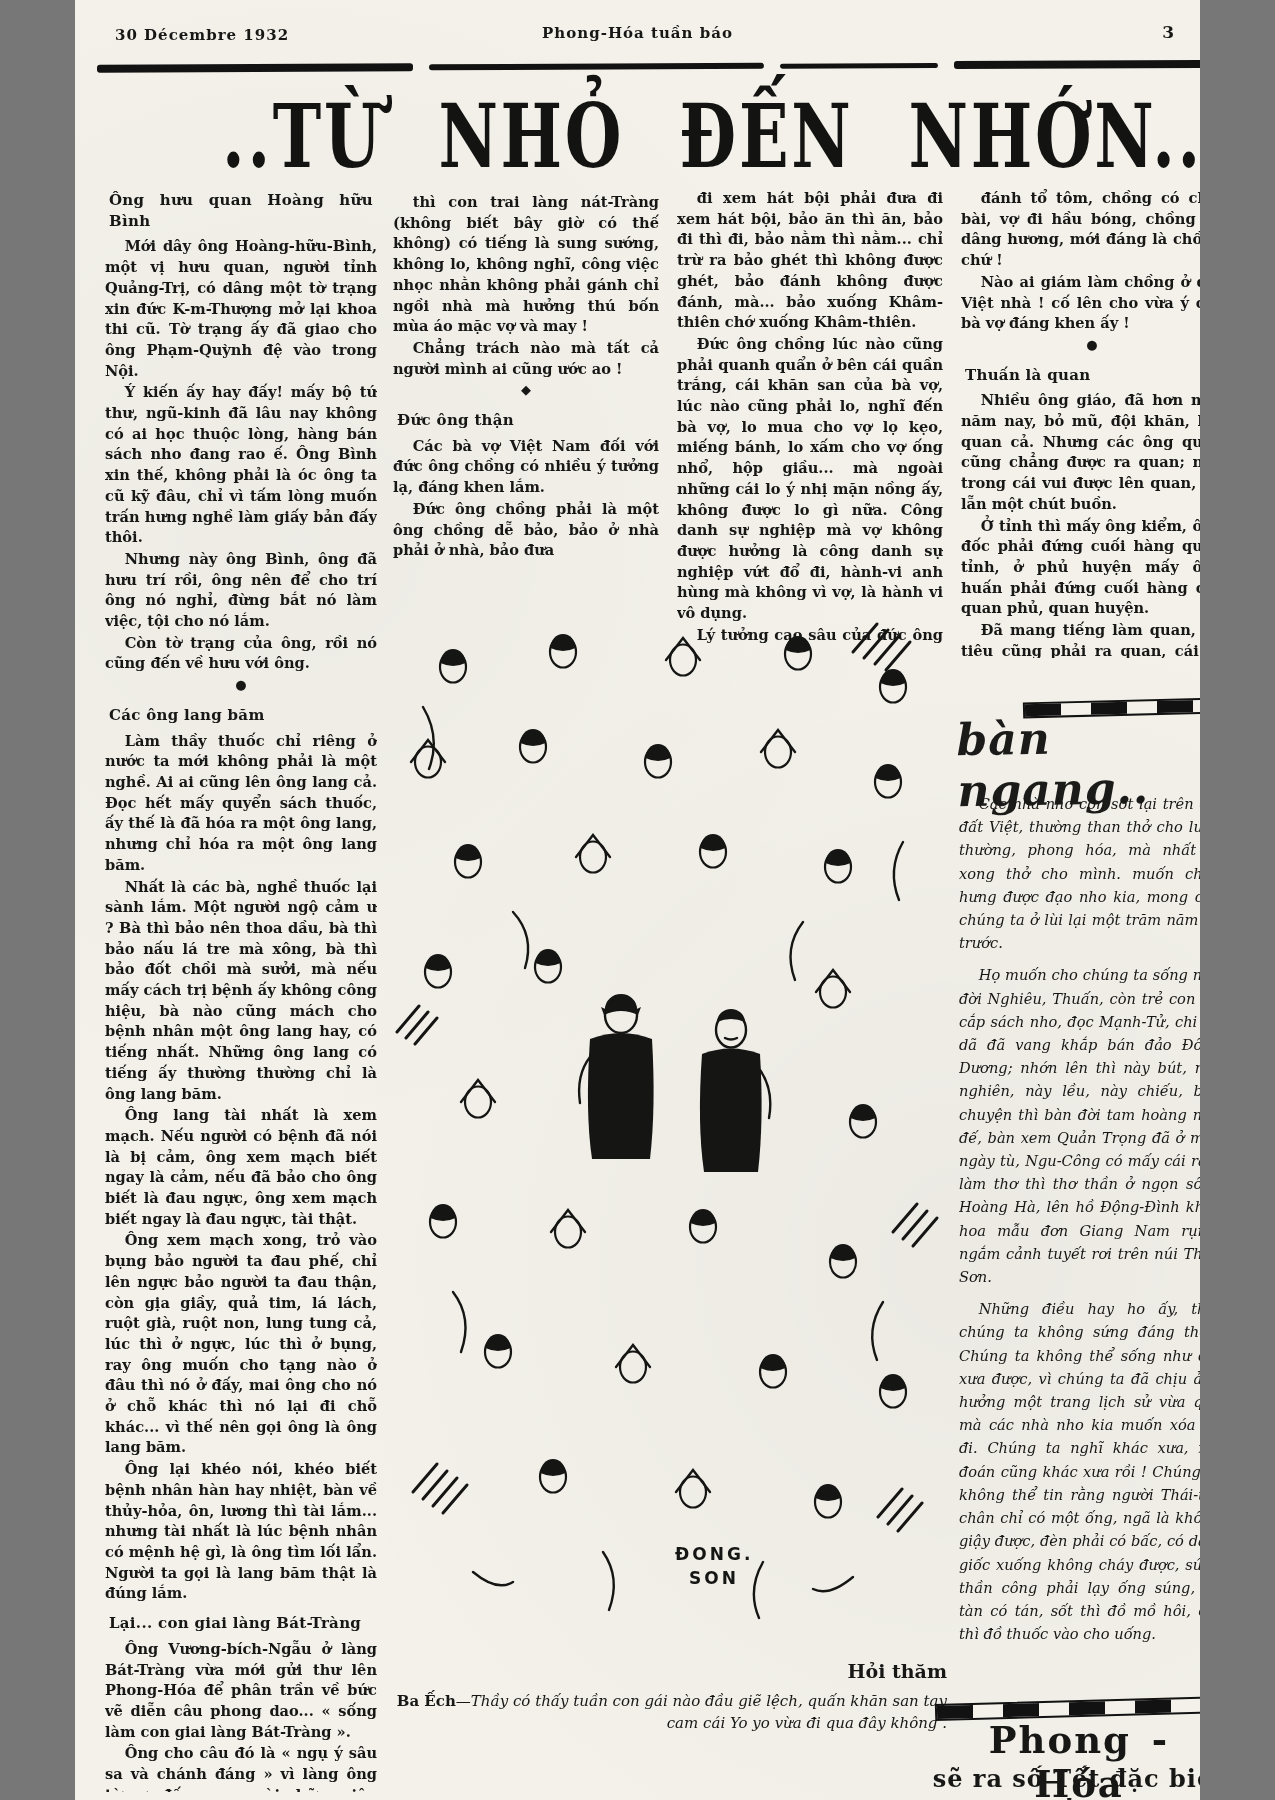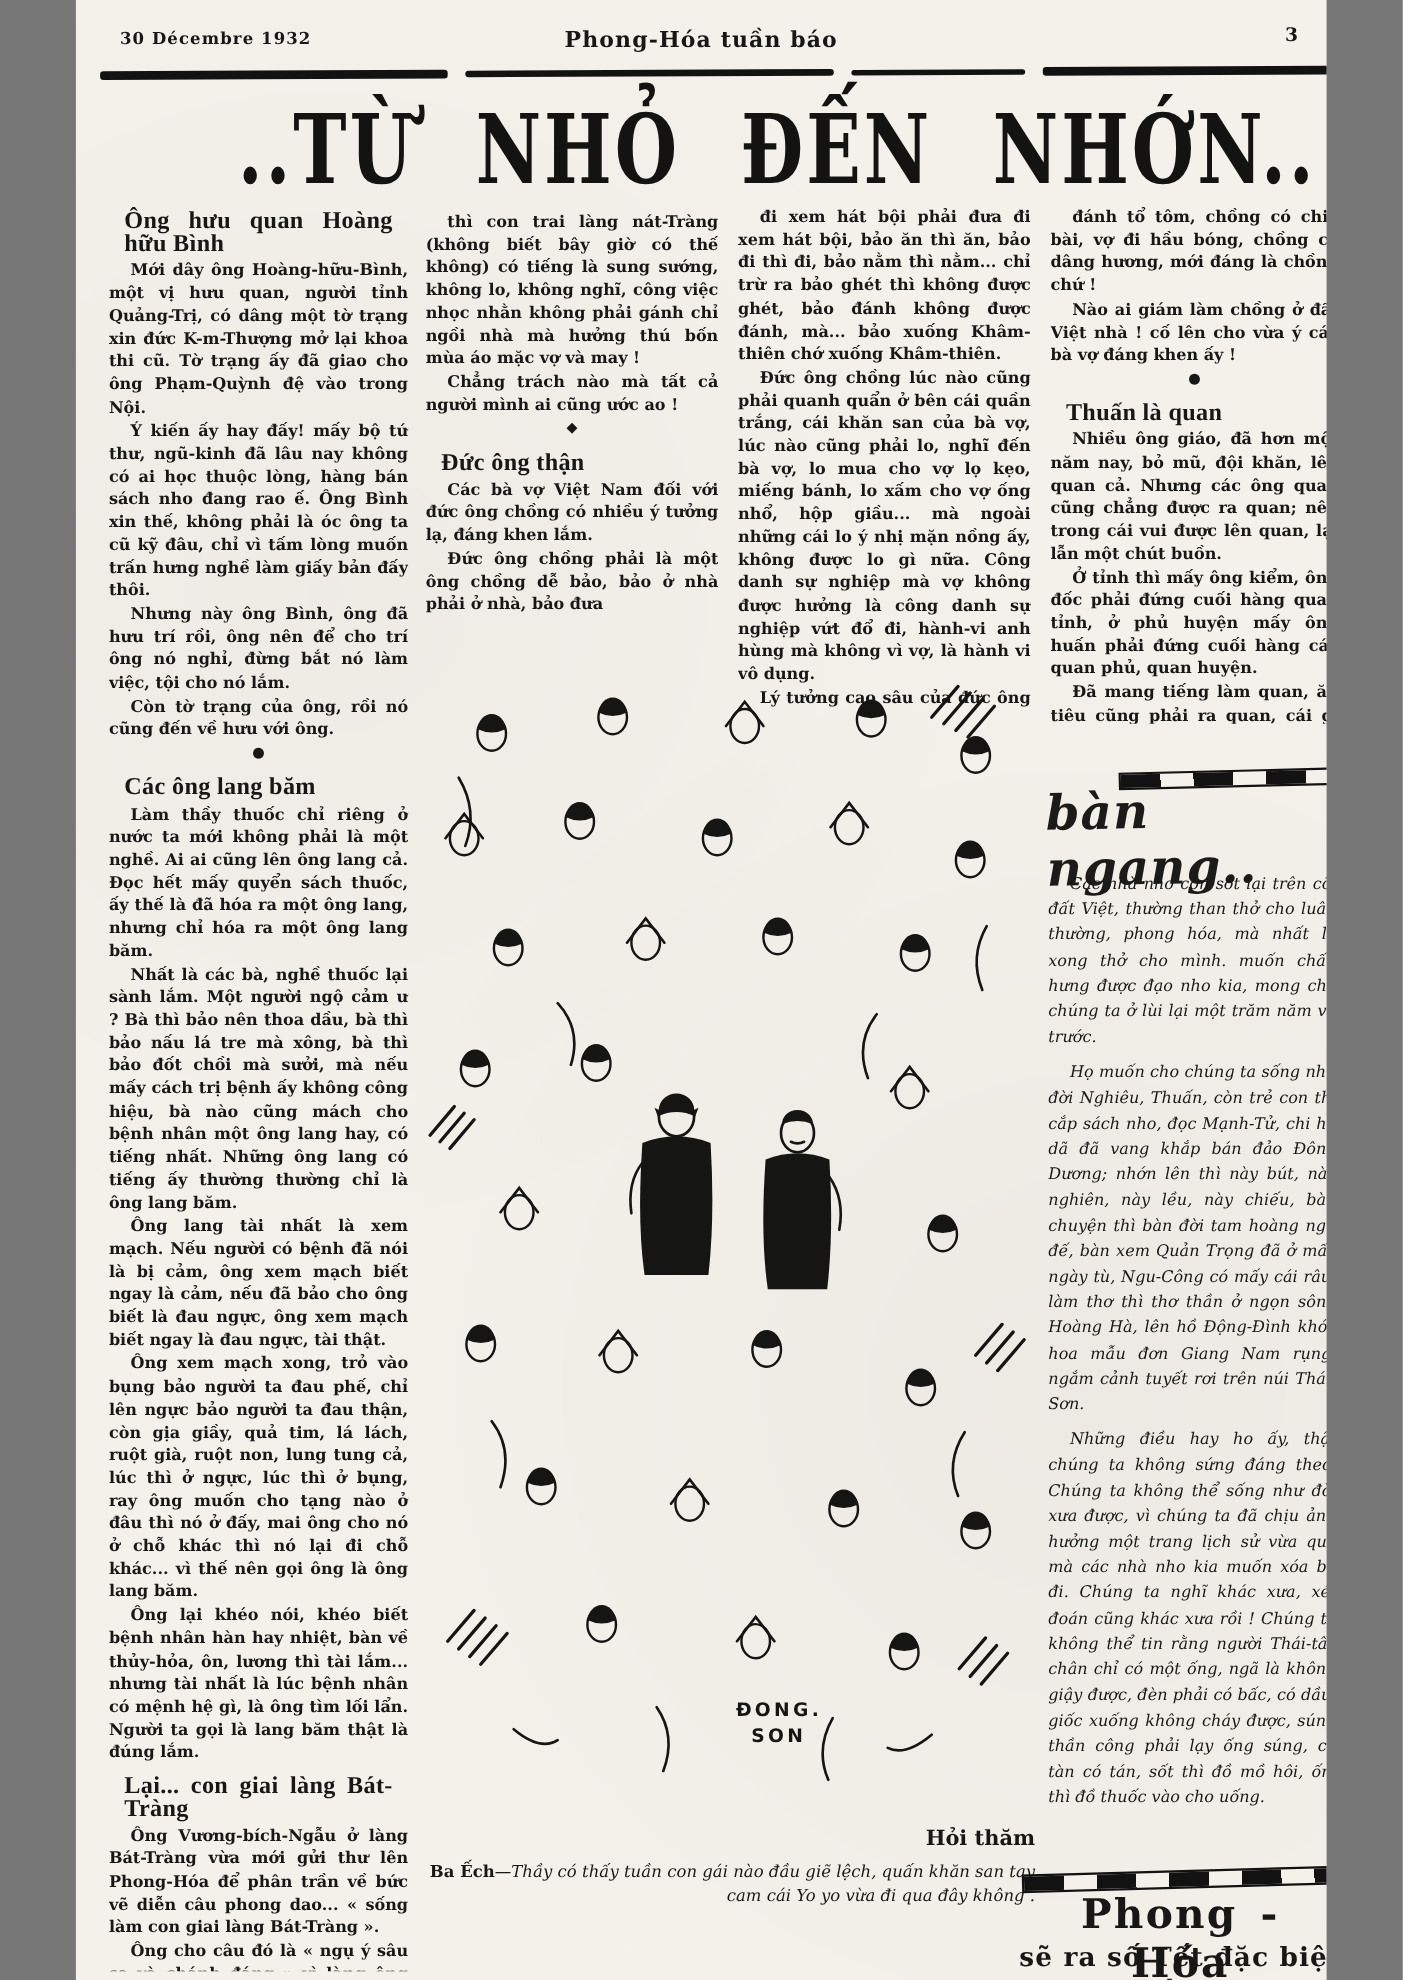--- a/index.html
+++ b/index.html
@@ -1,41 +1,41 @@
 <!DOCTYPE html>
 <html><head>
 <meta charset="utf-8">
 <style>
   html,body{margin:0;padding:0;background:#777;}
   .page{position:relative;width:1125px;height:1800px;margin:0 auto;
     background:#f3f1ea;
     background-image:radial-gradient(circle at 20% 30%, rgba(0,0,0,0.025), transparent 40%),
                      radial-gradient(circle at 80% 70%, rgba(0,0,0,0.03), transparent 45%);
-    font-family:"DejaVu Serif", serif; color:#171716; overflow:hidden;padding-left:12px;}
+    font-family:"DejaVu Serif", serif; color:#171716; overflow:hidden;}
 
   
   .hdr-date{position:absolute;left:40px;top:26px;font-weight:bold;font-size:15px;letter-spacing:1px;}
-  .hdr-mast{position:absolute;left:0;right:0;top:24px;text-align:center;font-weight:bold;font-size:20px;letter-spacing:1px;}
+  .hdr-mast{position:absolute;left:0;right:0;top:24px;text-align:center;font-weight:bold;font-size:15px;letter-spacing:1px;}
   .hdr-page{position:absolute;right:26px;top:22px;font-weight:bold;font-size:17px;}
   .hdr-rule{position:absolute;left:22px;top:62px;width:1232px;height:8px;display:flex;gap:16px;transform:rotate(-0.25deg);}
   .hdr-rule i{display:block;background:#121212;height:100%;border-radius:3px;}
   .hdr-rule i:nth-child(1){flex:3.2;} .hdr-rule i:nth-child(2){flex:3.4;height:6px;margin-top:1px;}
   .hdr-rule i:nth-child(3){flex:1.6;height:5px;margin-top:2px;} .hdr-rule i:nth-child(4){flex:3.8;}
 
   
   .main-title{position:absolute;left:0;width:1275px;top:86px;text-align:center;
     font-weight:bold;font-size:74px;letter-spacing:3px;word-spacing:34px;white-space:nowrap;
     transform:scale(0.88,1.18);transform-origin:center top;color:#131312;}
 
   
   .col{position:absolute;overflow:hidden;text-align:justify;}
   .news{font-weight:bold;font-size:14.6px;line-height:20.7px;}
   .col p{margin:0;text-indent:1.35em;}
   .col p + p{margin-top:1px;}
-  h3.sec{font-size:22px;margin:9px 14px 5px;font-weight:bold;letter-spacing:0.3px;font-family:Liberation Serif, serif;}
+  h3.sec{font-size:15px;margin:9px 4px 5px;font-weight:bold;letter-spacing:0.3px;}
   h3.sec.first{margin-top:2px;}
   .sep{text-align:center;font-size:13px;margin:7px 0;text-indent:0 !important;}
 
   #col1{left:30px;top:188px;width:272px;height:1604px;}
   #col2{left:318px;top:192px;width:266px;height:452px;}
   #col3{left:602px;top:188px;width:266px;height:458px;}
   #col4{left:886px;top:188px;width:262px;height:470px;}
 
   
   #illo{position:absolute;left:308px;top:612px;width:564px;height:1042px;}

